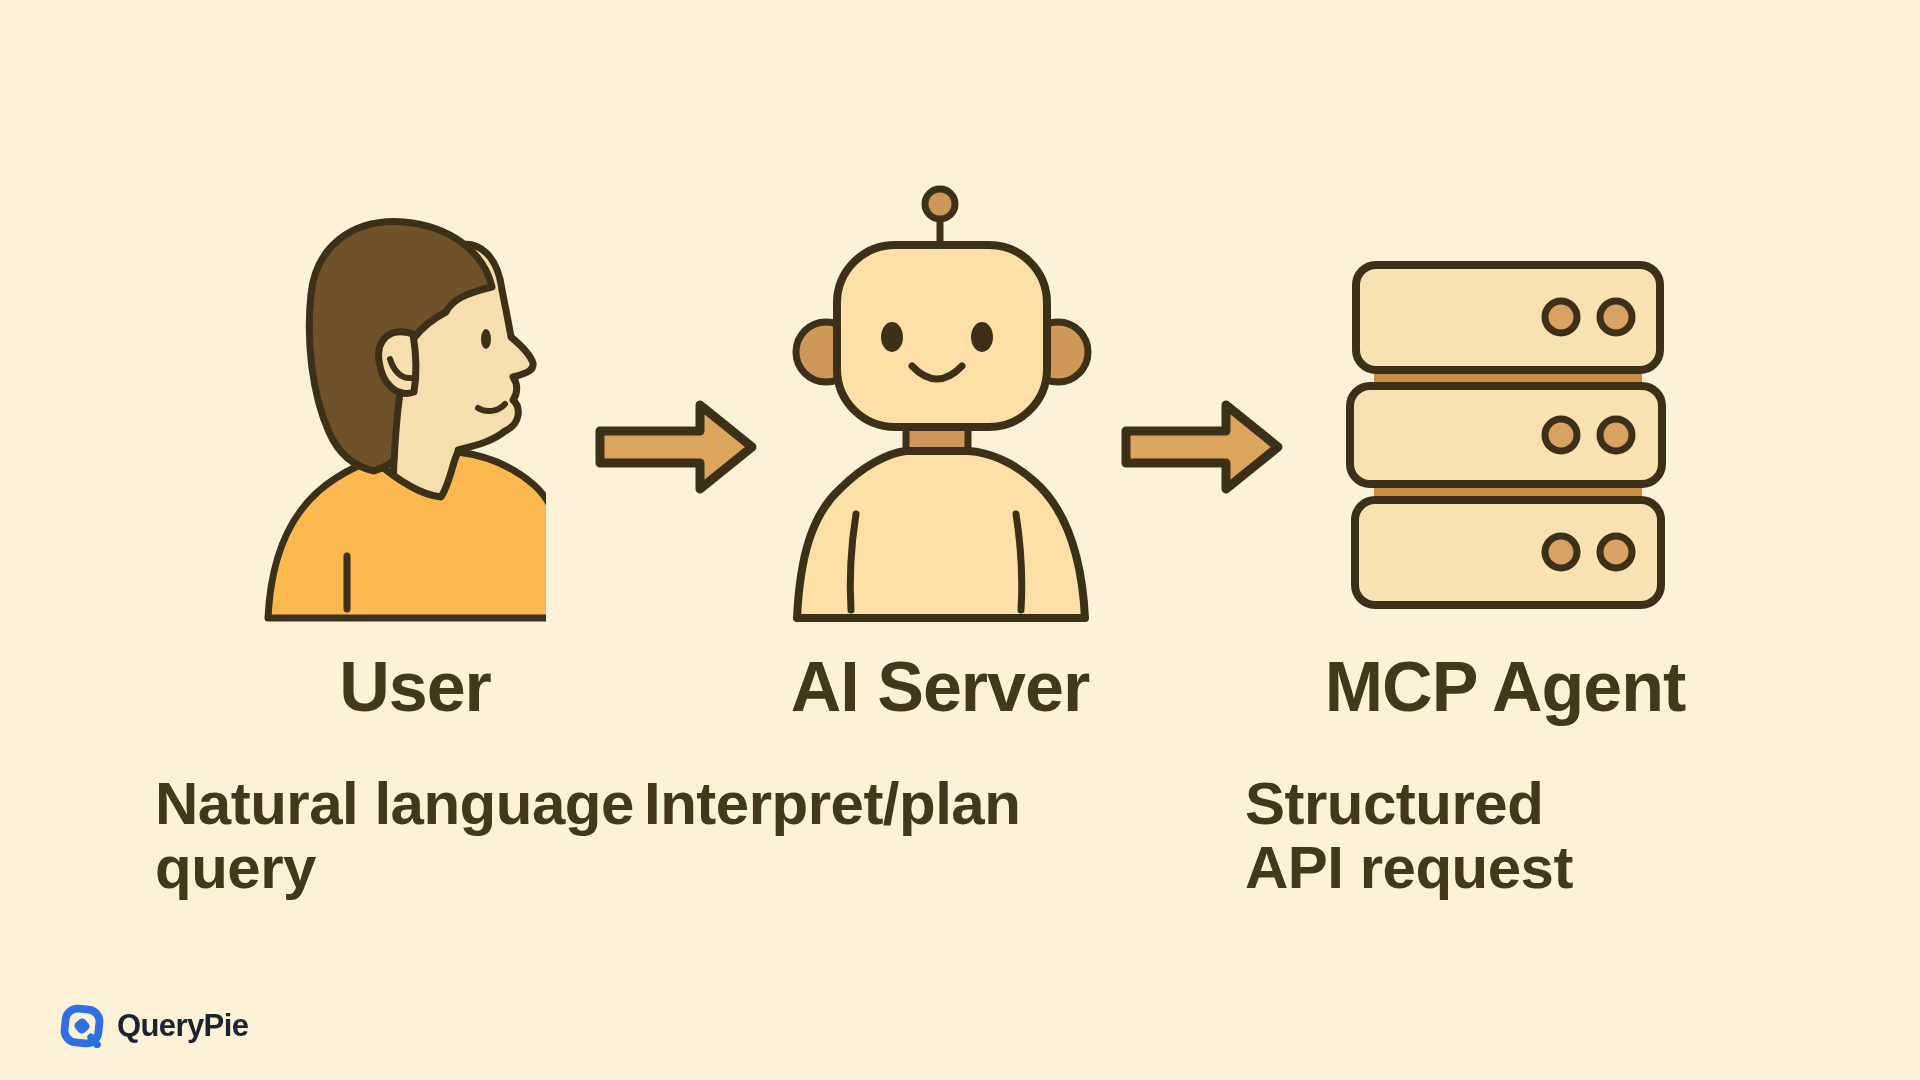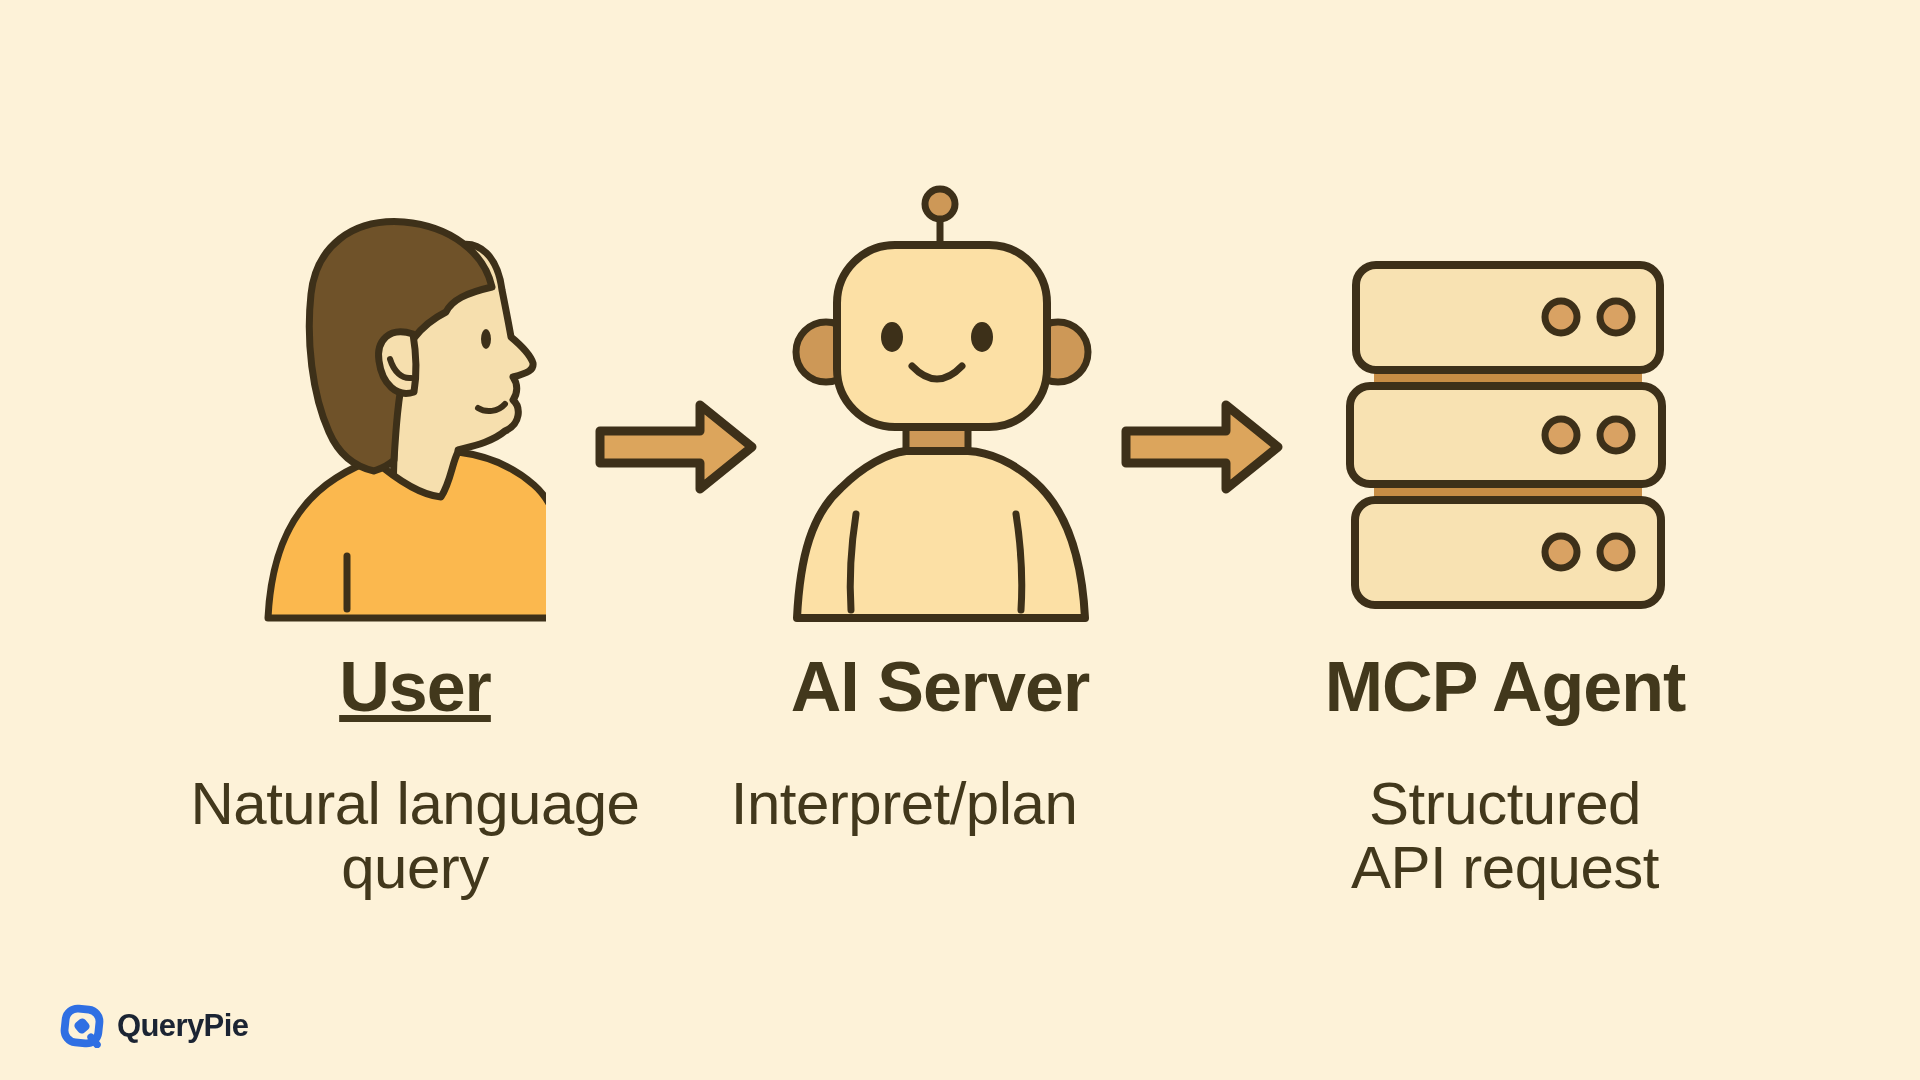--- a/index.html
+++ b/index.html
@@ -24,22 +24,22 @@
   .f-ltan{fill:var(--light-tan);} .f-bar{fill:var(--bar-tan);}
   .f-arrow{fill:var(--arrow);} .f-out{fill:var(--outline);}
   .s-out{stroke:var(--outline);stroke-linejoin:round;stroke-linecap:round;}
   .nf{fill:none;}
   
   .col{position:absolute;width:520px;text-align:center;color:var(--text);}
   .node-title{
     font-size:70px;font-weight:bold;letter-spacing:-1px;line-height:1;
   }
   .node-subtitle{
-    position:absolute;width:520px;text-align:center;color:var(--text);
-    font-size:60px;font-weight:400;letter-spacing:-0.5px;line-height:64px;
+    position:absolute;width:520px;text-align:left;color:var(--text);
+    font-size:60px;font-weight:700;letter-spacing:-0.5px;line-height:64px;
     white-space:pre-line;
   }
   
   .logo{
     position:absolute;left:60px;top:1002px;height:48px;
     display:flex;align-items:center;gap:13px;
   }
   .logo-text{
     font-size:31px;font-weight:bold;color:var(--logo-text);letter-spacing:-0.6px;
   }
@@ -125,21 +125,21 @@
   <rect class="f-scream s-out" stroke-width="8" x="1350" y="386" width="312" height="98" rx="20"></rect>
   <rect class="f-scream s-out" stroke-width="8" x="1355" y="500" width="306" height="105" rx="20"></rect>
   <circle class="f-ltan s-out" stroke-width="7" cx="1561" cy="317" r="16"></circle>
   <circle class="f-ltan s-out" stroke-width="7" cx="1616" cy="317" r="16"></circle>
   <circle class="f-ltan s-out" stroke-width="7" cx="1561" cy="435" r="16"></circle>
   <circle class="f-ltan s-out" stroke-width="7" cx="1616" cy="435" r="16"></circle>
   <circle class="f-ltan s-out" stroke-width="7" cx="1561" cy="552" r="16"></circle>
   <circle class="f-ltan s-out" stroke-width="7" cx="1616" cy="552" r="16"></circle>
 </svg>
 
-<div class="col node-title abs" style="left:155px;top:652px;text-decoration:underline;">User</div>
+<div class="col node-title abs" style="left:155px;top:652px;">User</div>
 <div class="node-subtitle" style="left:155px;top:772px;">Natural language
 query</div>
 
 <div class="col node-title abs" style="left:680px;top:652px;">AI Server</div>
 <div class="node-subtitle" style="left:644px;top:772px;">Interpret/plan</div>
 
 <div class="col node-title abs" style="left:1245px;top:652px;">MCP Agent</div>
 <div class="node-subtitle" style="left:1245px;top:772px;">Structured
 API request</div>
 

